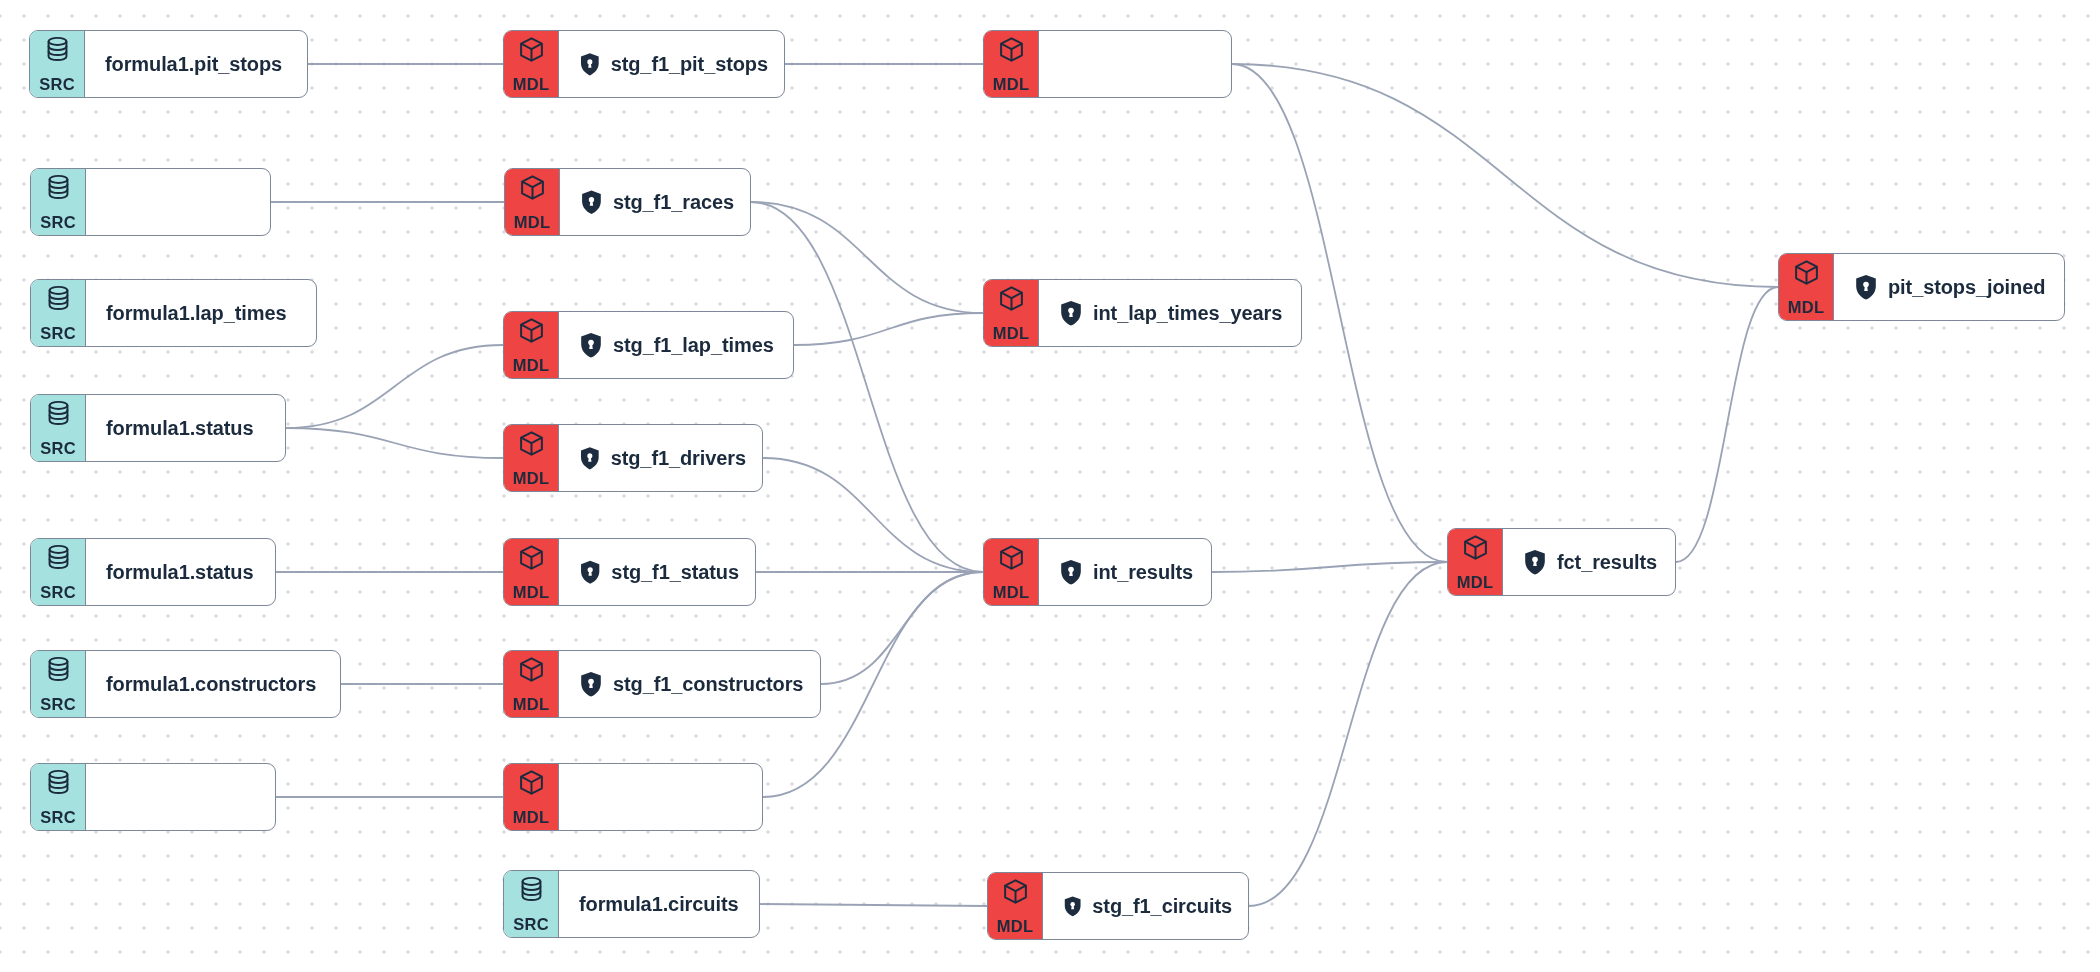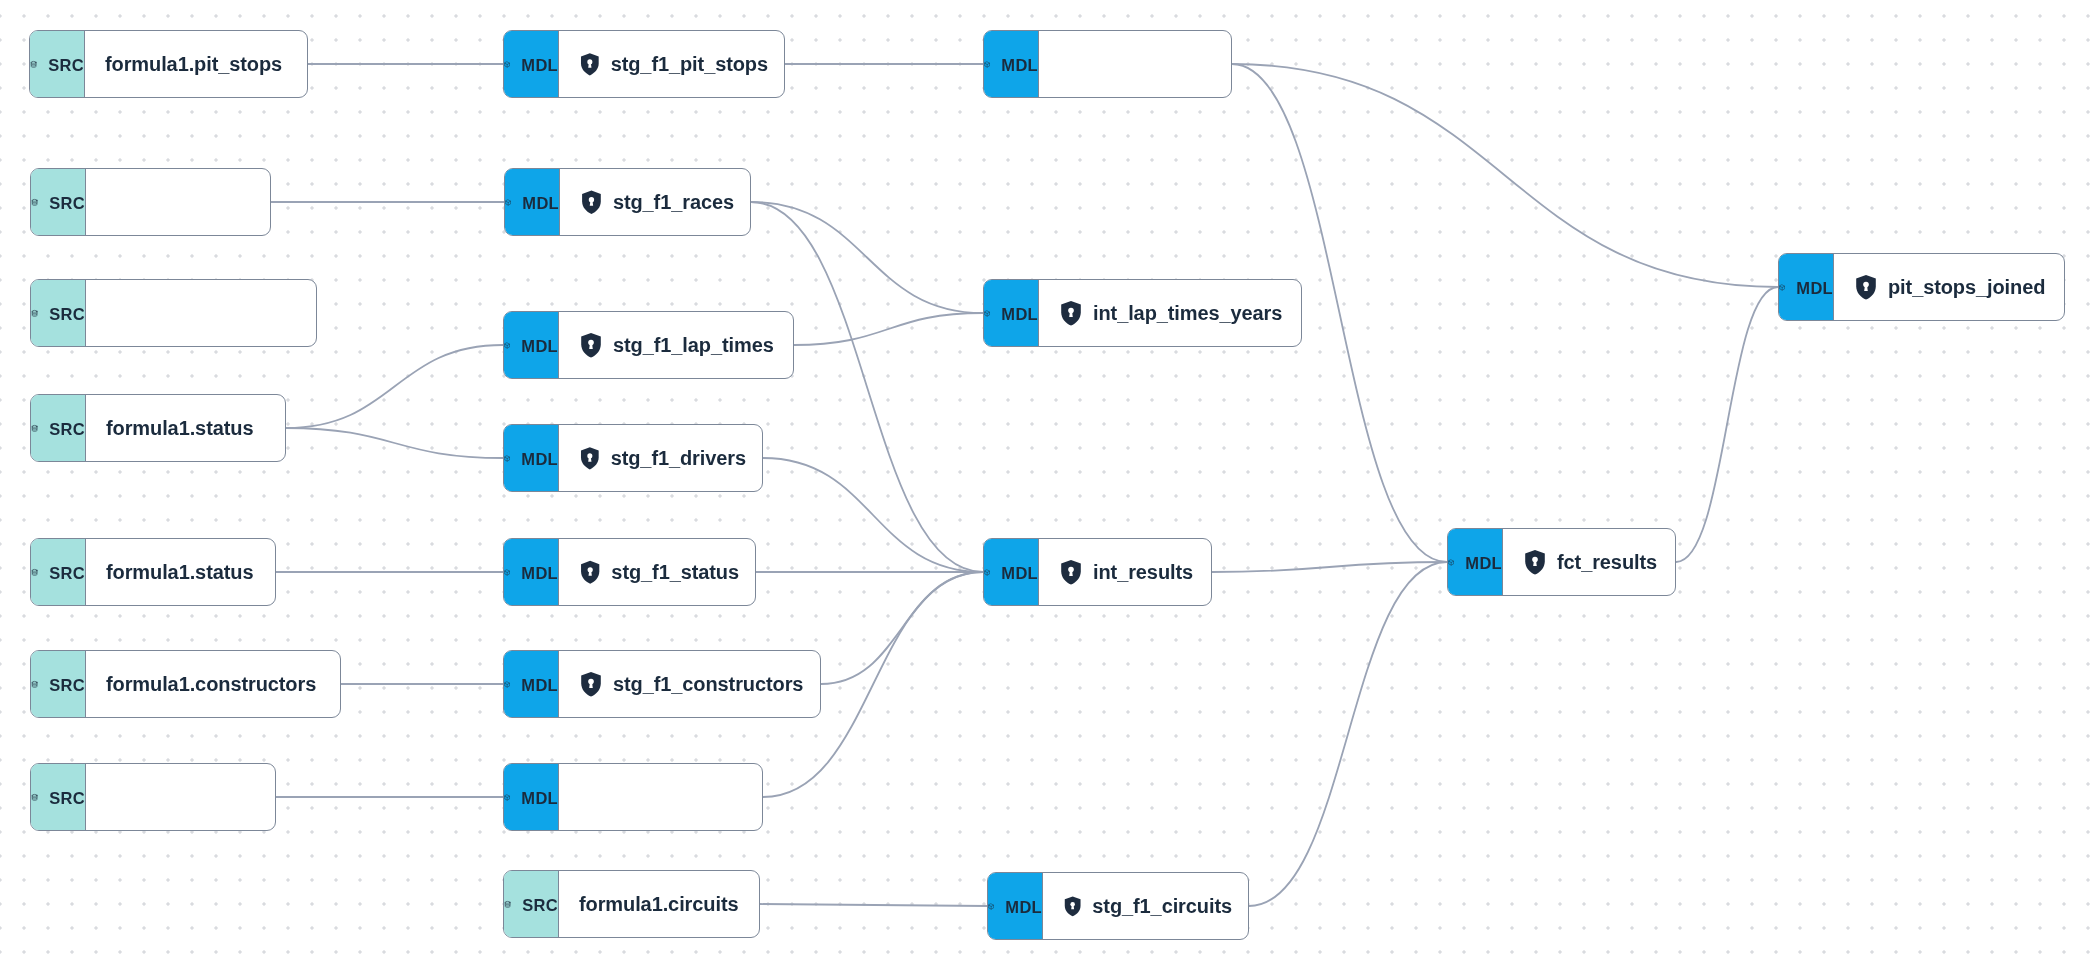--- a/index.html
+++ b/index.html
@@ -12,27 +12,27 @@
   }
   #canvas{position:absolute;inset:0;width:2100px;height:972px;}
   #edge-layer{position:absolute;left:0;top:0;z-index:1;}
   #edge-layer path{fill:none;stroke:#9aa3b5;stroke-width:1.8px;}
   .node{
     position:absolute;z-index:2;display:flex;align-items:stretch;
     background:#ffffff;border:1.5px solid #7c8798;border-radius:9px;
     box-sizing:border-box;
   }
   .badge{
-    width:54px;flex:0 0 54px;display:flex;flex-direction:row;
+    width:54px;flex:0 0 54px;display:flex;flex-direction:column;
     align-items:center;justify-content:center;gap:11px;
     border-right:1.5px solid #7c8798;
     border-top-left-radius:7.5px;border-bottom-left-radius:7.5px;text-align:center;
   }
   .node.src .badge{background:#a5e1de;}
-  .node.mdl .badge{background:#0ea5e9;}
+  .node.mdl .badge{background:#ef4444;}
   .badge-caption{
     font-size:16.5px;font-weight:700;color:#1b2b3d;letter-spacing:.3px;
     line-height:1;margin-top:2px;
   }
   .label-area{
     flex:1 1 auto;display:flex;align-items:center;gap:10px;
     padding:0 16px 0 20px;white-space:nowrap;overflow:hidden;
   }
   .node-label{font-size:20px;font-weight:600;color:#1b2b3d;letter-spacing:-0.1px;}
   .glyph{display:block;}
@@ -98,20 +98,23 @@
         <svg width="27" height="27" viewBox="0 0 26 26" class="glyph">
           <g fill="none" stroke="#1b2b3d" stroke-width="1.9" stroke-linecap="round">
             <ellipse cx="13" cy="5.2" rx="8.6" ry="3.4"></ellipse>
             <path d="M4.4 5.2 V19.8 C4.4 21.7 8.2 23.2 13 23.2 C17.8 23.2 21.6 21.7 21.6 19.8 V5.2"></path>
             <path d="M4.4 10.1 C4.4 12 8.2 13.5 13 13.5 C17.8 13.5 21.6 12 21.6 10.1"></path>
             <path d="M4.4 15 C4.4 16.9 8.2 18.4 13 18.4 C17.8 18.4 21.6 16.9 21.6 15"></path>
           </g>
         </svg>
         <span class="badge-caption">SRC</span>
       </div>
+      <div class="label-area">
+        <span class="node-label">formula1.lap_times</span>
+      </div>
     </div>
     <div class="node src" style="left: 30px; top: 394px; width: 256px; height: 68px;">
       <div class="badge">
         <svg width="27" height="27" viewBox="0 0 26 26" class="glyph">
           <g fill="none" stroke="#1b2b3d" stroke-width="1.9" stroke-linecap="round">
             <ellipse cx="13" cy="5.2" rx="8.6" ry="3.4"></ellipse>
             <path d="M4.4 5.2 V19.8 C4.4 21.7 8.2 23.2 13 23.2 C17.8 23.2 21.6 21.7 21.6 19.8 V5.2"></path>
             <path d="M4.4 10.1 C4.4 12 8.2 13.5 13 13.5 C17.8 13.5 21.6 12 21.6 10.1"></path>
             <path d="M4.4 15 C4.4 16.9 8.2 18.4 13 18.4 C17.8 18.4 21.6 16.9 21.6 15"></path>
           </g>

